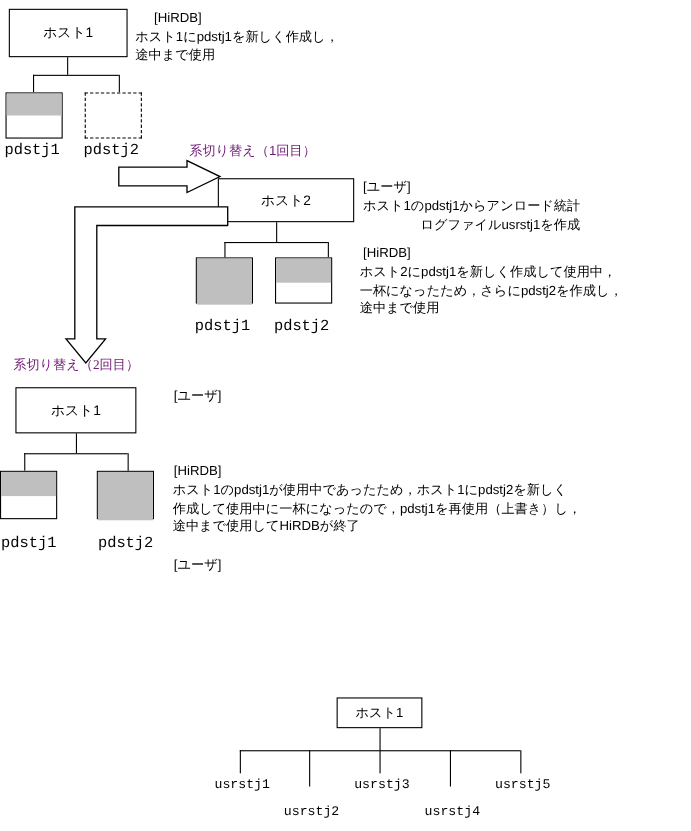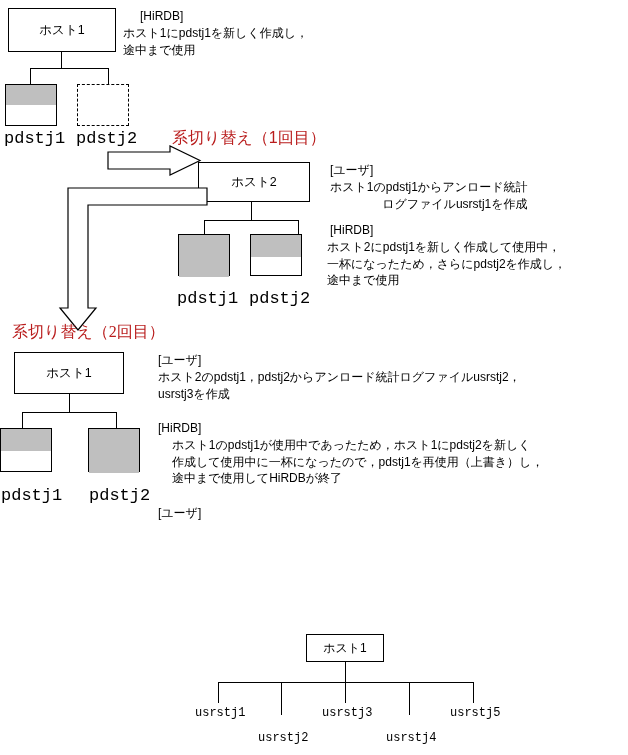--- a/index.html
+++ b/index.html
@@ -10,23 +10,23 @@
   #root {
     position: relative;
     width: 628px;
     height: 755px;
     background: #ffffff;
     font-family: "Liberation Sans", sans-serif;
     overflow: hidden;
   }
   .txt {
     position: absolute;
-    font-size: 16px;
+    font-size: 12px;
     line-height: 17px;
-    color: #b91c1c;
+    color: #701a75;
     white-space: pre;
   }
   .hostbox {
     position: absolute;
     border: 1px solid #000000;
     background: #ffffff;
     box-sizing: border-box;
     display: flex;
     align-items: center;
     justify-content: center;
@@ -44,21 +44,21 @@
     width: 100%;
     box-sizing: border-box;
   }
   .filebox.dashed {
     border: 1px dashed #000000;
     background: #ffffff;
   }
   .label {
     position: absolute;
     font-family: "Liberation Mono", monospace;
-    font-size: 17px;
+    font-size: 14px;
     color: #000;
     white-space: pre;
   }
   .line {
     position: absolute;
     background: #000000;
   }
   .hline { height: 1px; }
   .vline { width: 1px; }
   svg.arrow {
@@ -98,21 +98,21 @@
   <div class="block" style="left:140px; top:8px;">[HiRDB]</div>
   <div class="block" style="left:123px; top:25px;">ホスト1にpdstj1を新しく作成し，
 途中まで使用</div>
 
   <div class="txt" style="left:172px; top:129px;">系切り替え（1回目）</div>
 
   <svg class="arrow" style="left:108px; top:146px; width:96px; height:42px;" viewBox="0 0 96 42">
     <path d="M 0 6 L 62 6 L 62 0 L 92 14.5 L 62 29 L 62 23 L 0 23 Z" fill="#ffffff" stroke="#000000" stroke-width="1.2"></path>
   </svg>
 
-  <div class="hostbox" style="left:198px; top:162px; width:112px; height:40px;align-items:center;">
+  <div class="hostbox" style="left:198px; top:162px; width:124px; height:40px;align-items:center;">
     <span>ホスト2</span>
   </div>
 
   <div class="line vline" style="left:251px; top:202px; width:1px; height:18px;"></div>
   <div class="line hline" style="left:204px; top:220px; width:94px; height:1px;"></div>
   <div class="line vline" style="left:204px; top:220px; width:1px; height:14px;"></div>
   <div class="line vline" style="left:298px; top:220px; width:1px; height:14px;"></div>
 
   <div class="filebox" style="left:178px; top:234px; width:52px; height:42px;">
     <div class="fill" style="height:42px;"></div>
@@ -152,25 +152,23 @@
     <div class="fill" style="height:22px;"></div>
   </div>
   <div class="label" style="left:1px; top:486px;">pdstj1</div>
 
   <div class="filebox" style="left:88px; top:428px; width:52px; height:44px;">
     <div class="fill" style="height:44px;"></div>
   </div>
   <div class="label" style="left:89px; top:486px;">pdstj2</div>
 
   <div class="block" style="left:158px; top:352px;">[ユーザ]</div>
-  <div class="block" style="left:158px; top:369px;">ホスト2のpdstj1，pdstj2からアンロード統計ログファイルusrstj2，
-usrstj3を作成</div>
 
   <div class="block" style="left:158px; top:420px;">[HiRDB]</div>
-  <div class="block" style="left:172px; top:437px;">ホスト1のpdstj1が使用中であったため，ホスト1にpdstj2を新しく
+  <div class="block" style="left:157px; top:437px;">ホスト1のpdstj1が使用中であったため，ホスト1にpdstj2を新しく
 作成して使用中に一杯になったので，pdstj1を再使用（上書き）し，
 途中まで使用してHiRDBが終了</div>
 
   <div class="block" style="left:158px; top:505px;">[ユーザ]</div>
 
   <div class="hostbox" style="left:306px; top:634px; width:78px; height:28px; font-size:12px;">
     <span>ホスト1</span>
   </div>
 
   <div class="line vline" style="left:345px; top:662px; width:1px; height:20px;"></div>

